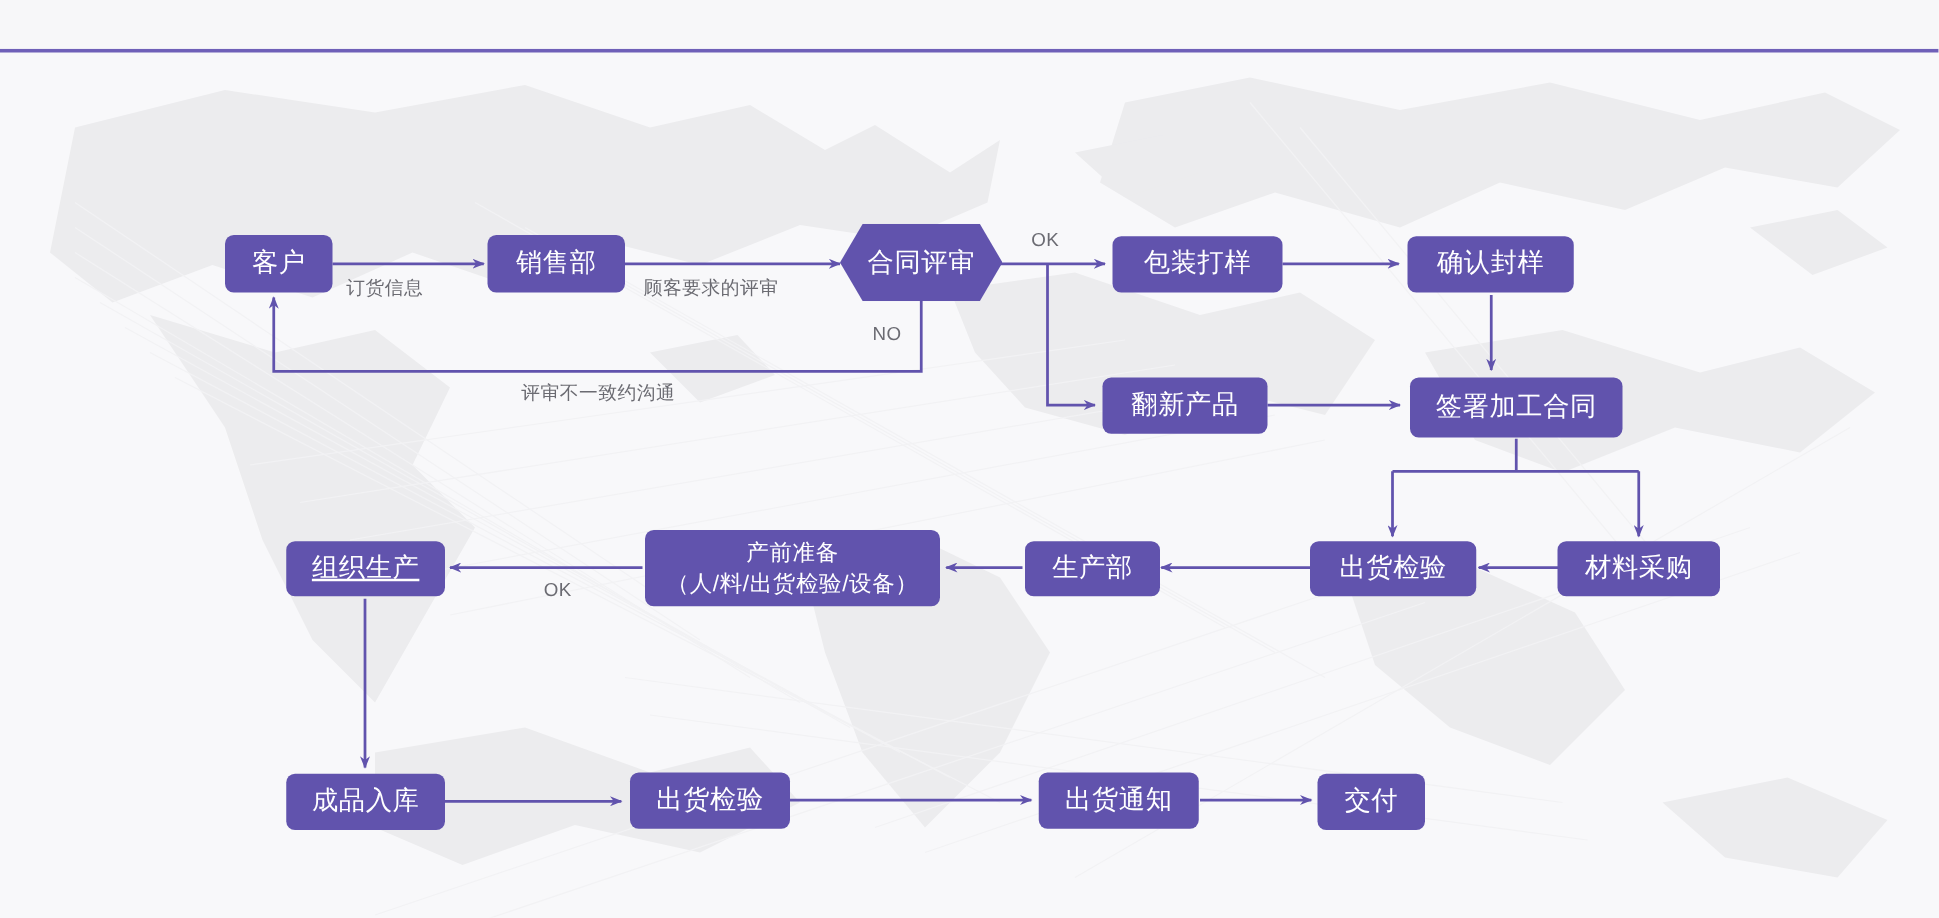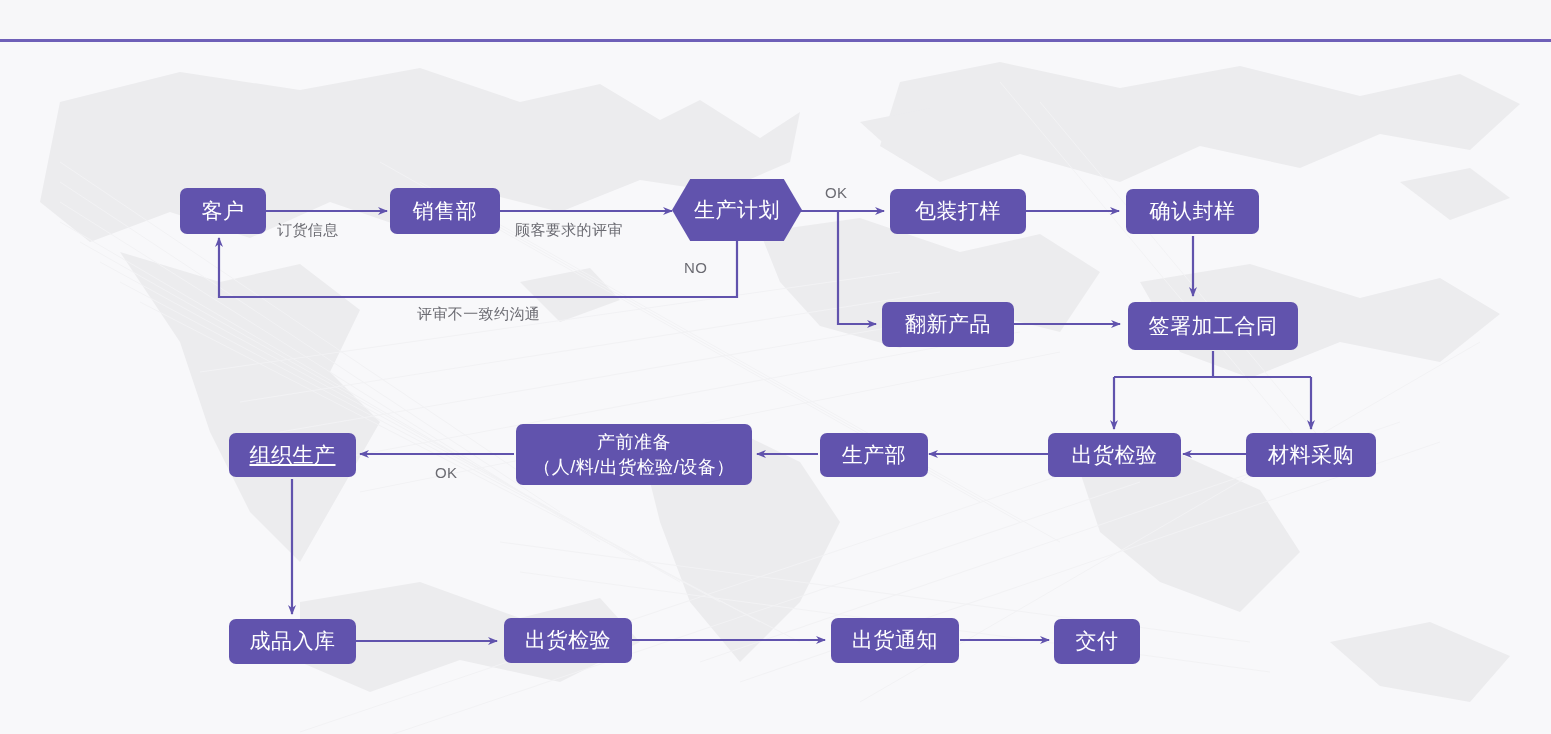--- a/index.html
+++ b/index.html
@@ -165,21 +165,21 @@
 
   <div class="node" style="left:180px;top:149px;width:86px;height:46px;">
     <span>客户</span>
   </div>
 
   <div class="node" style="left:390px;top:149px;width:110px;height:46px;">
     <span>销售部</span>
   </div>
 
   <div class="hex" style="left:672px;top:140px;width:130px;height:62px;">
-    <span>生产计划</span>
+    <span>合同评审</span>
   </div>
 
   <div class="node" style="left:890px;top:150px;width:136px;height:45px;">
     <span>包装打样</span>
   </div>
 
   <div class="node" style="left:1126px;top:150px;width:133px;height:45px;">
     <span>确认封样</span>
   </div>
 
@@ -233,21 +233,21 @@
   </div>
 
   <div class="elabel" style="left:515px;top:182px;">
     <span>顾客要求的评审</span>
   </div>
 
   <div class="elabel" style="left:825px;top:145px;">
     <span>OK</span>
   </div>
 
-  <div class="elabel" style="left:684px;top:220px;">
+  <div class="elabel" style="left:698px;top:220px;">
     <span>NO</span>
   </div>
 
   <div class="elabel" style="left:417px;top:266px;">
     <span>评审不一致约沟通</span>
   </div>
 
   <div class="elabel" style="left:435px;top:425px;">
     <span>OK</span>
   </div>

